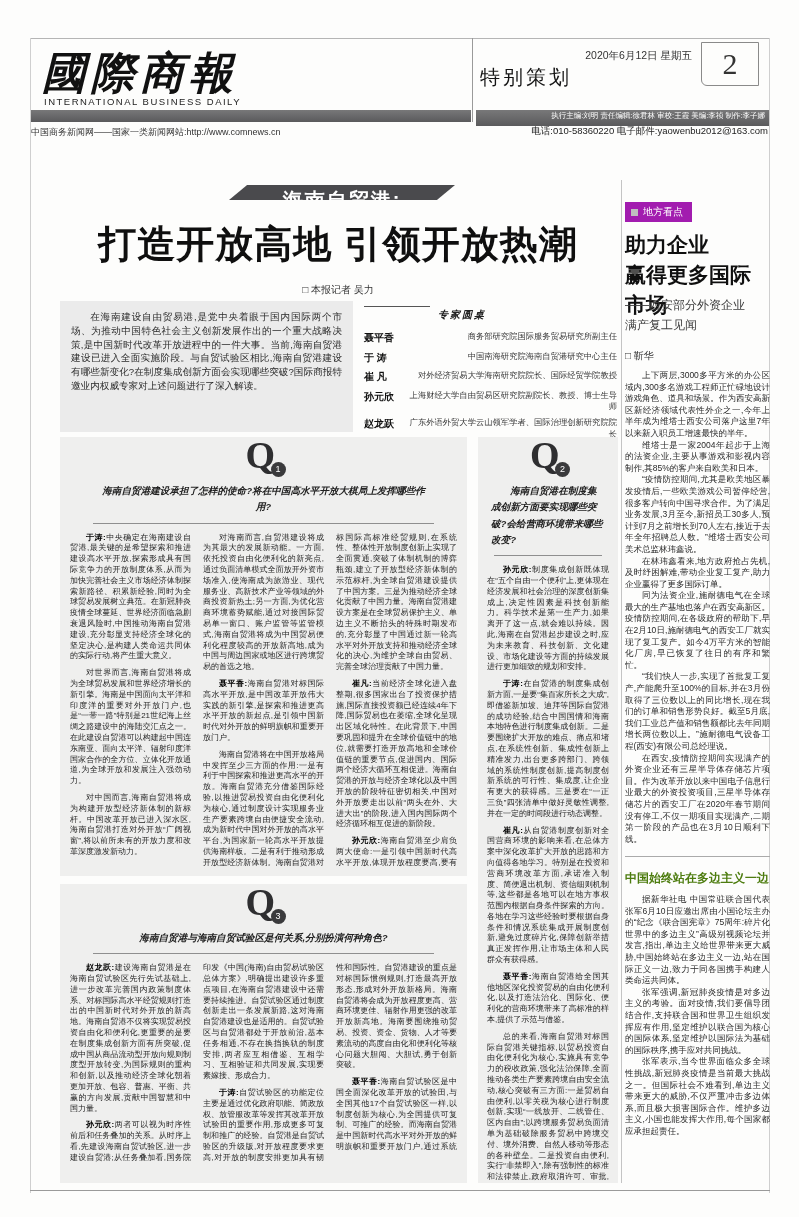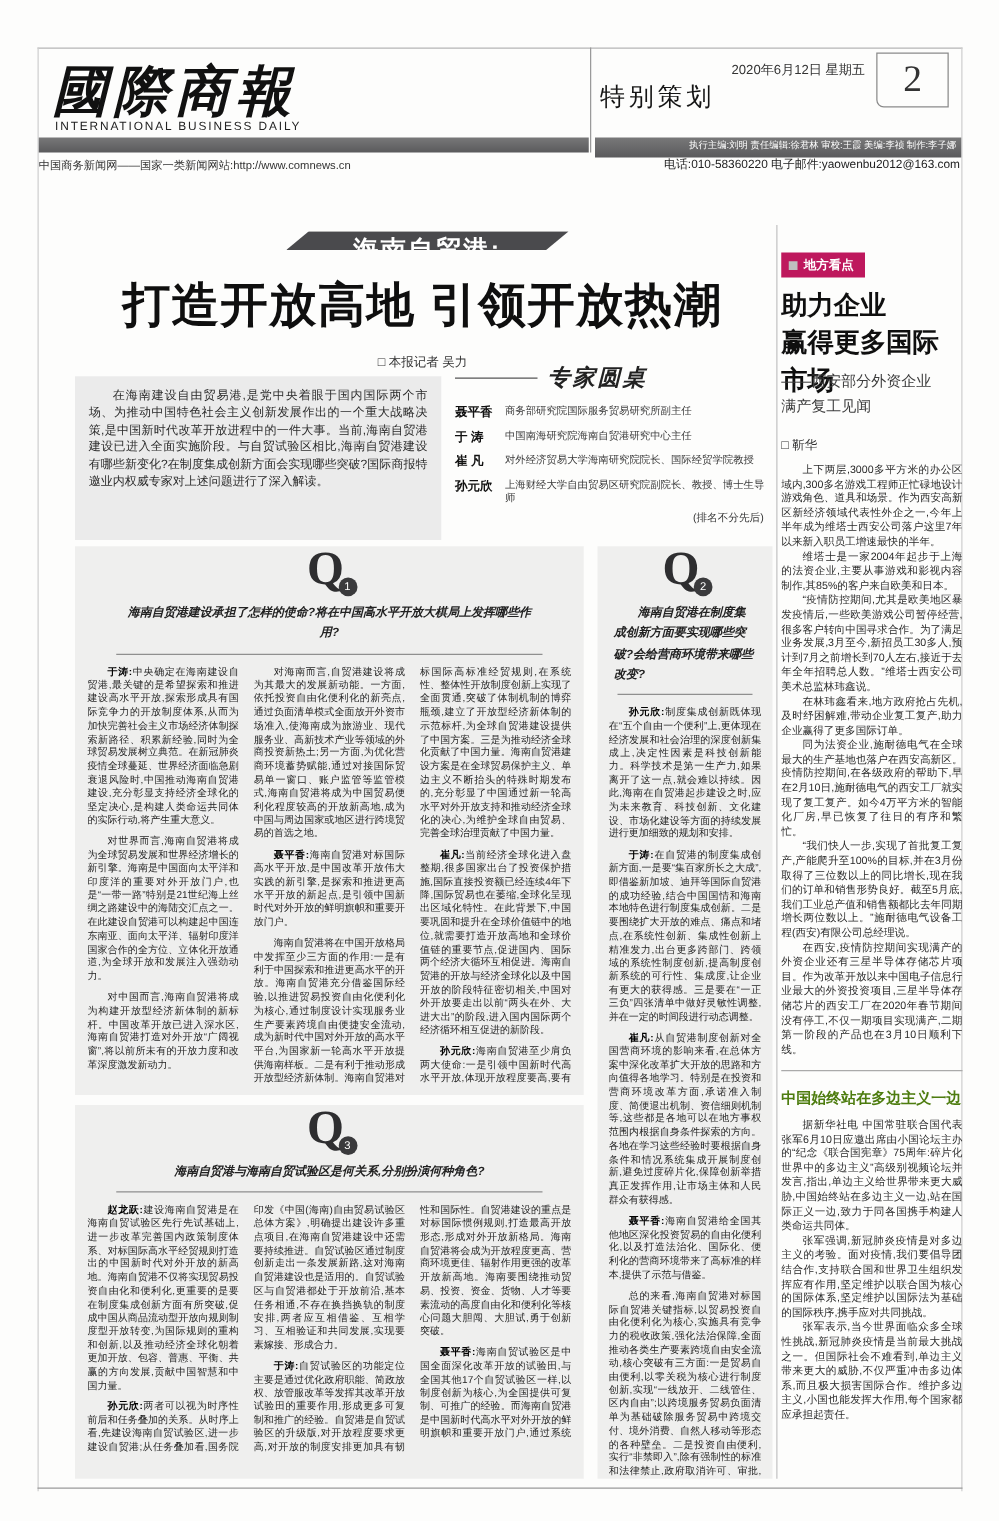--- a/index.html
+++ b/index.html
@@ -37,24 +37,24 @@
     color:#fff;font-size:20px;font-weight:bold;text-align:center;line-height:31px;letter-spacing:2px;}
   .main-headline{left:58px;top:219px;width:560px;text-align:center;font-size:38px;font-weight:bold;
     color:#0f0f0f;letter-spacing:1px;white-space:nowrap;}
   .main-byline{left:58px;top:283px;width:560px;text-align:center;font-size:10px;color:#333;}
   .intro-box{left:60px;top:301px;width:293px;height:131px;background:#ebebeb;
     padding:9px 11px;box-sizing:border-box;font-size:9.6px;line-height:1.44;text-align:justify;color:#2b2b2b;}
   .intro-box p{margin:0;text-indent:2em;}
   .experts{left:364px;top:290px;width:253px;}
   .experts-head{display:flex;align-items:center;margin-bottom:9px;}
   .experts-line{flex:0 0 66px;height:0;border-top:1px solid #555;margin-right:8px;}
-  .experts-title{font-size:18px;font-weight:bold;font-style:italic;color:#222;letter-spacing:2px;}
+  .experts-title{font-size:10px;font-weight:bold;font-style:italic;color:#222;letter-spacing:2px;margin-top:18px;}
   .expert-row{display:flex;margin-bottom:5.5px;}
   .expert-name{flex:0 0 40px;font-size:10px;font-weight:bold;color:#111;}
-  .expert-title{flex:1;font-size:8.3px;color:#3a3a3a;line-height:1.35;}
+  .expert-title{flex:1;font-size:8.3px;color:#3a3a3a;line-height:1.35;text-align:right;}
   .experts-note{text-align:right;font-size:8.5px;color:#333;margin-top:4px;padding-right:6px;}
   
   .qbox{background:#efefee;box-sizing:border-box;overflow:hidden;}
   .qbox1{left:60px;top:437px;width:407px;height:439px;padding:0 10px;}
   .qbox2{left:478px;top:437px;width:140px;height:746px;padding:0 9px;}
   .qbox3{left:60px;top:884px;width:407px;height:299px;padding:0 10px;}
   .qicon{width:44px;margin:2px auto 0;position:relative;height:40px;}
   .qletter{font-family:"Liberation Serif","DejaVu Serif",serif;font-size:38px;font-weight:bold;
     color:#2e2e30;position:absolute;left:4px;top:-6px;}
   .qbadge{position:absolute;right:0;bottom:2px;width:15px;height:15px;border-radius:50%;
@@ -65,21 +65,21 @@
   .qrule{width:88%;margin:7px auto 9px;border-top:1px solid #8f8f8f;height:0;}
   .qbody{font-size:8px;line-height:10.8px;text-align:justify;color:#252525;}
   .qbody p{margin:0 0 6px;text-indent:2em;}
   .qbody p b{color:#000;}
   .qbody3col{column-count:3;column-gap:12px;column-fill:auto;}
   .qb1{height:346px;}
   .qb3{height:208px;}
   .qb2{height:650px;overflow:hidden;}
   
   .main-side-divider{left:621px;top:180px;width:0;height:1003px;border-left:1px solid #c4c4c4;}
-  .side-tag{left:625px;top:202px;background:#be185d;color:#fff;font-size:10px;font-weight:bold;
+  .side-tag{left:625px;top:202px;background:#a21caf;color:#fff;font-size:10px;font-weight:normal;
     padding:3px 9px 3px 6px;display:flex;align-items:center;}
   .side-tag .sq{display:inline-block;width:7px;height:7px;background:#bfbfbf;margin-right:5px;}
   .side-headline{left:625px;top:230px;width:146px;font-size:21px;font-weight:bold;color:#0f0f0f;line-height:1.42;}
   .side-subtitle{left:625px;top:296px;width:146px;font-size:12px;color:#3d3d3d;line-height:1.65;
     font-family:Liberation Sans, sans-serif;}
   .side-byline{left:625px;top:349px;font-size:10px;color:#333;}
   .side-body{left:625px;top:370px;width:145px;height:475px;overflow:hidden;
     font-size:8.5px;line-height:11.6px;text-align:justify;color:#2a2a2a;}
   .side-body p,.side-body2 p{margin:0;text-indent:2em;}
   .side-divider{left:625px;top:856px;width:145px;height:0;border-top:1px solid #aaa;}
@@ -130,20 +130,24 @@
     <div class="expert-title">中国南海研究院海南自贸港研究中心主任</div>
   </div>
   <div class="expert-row">
     <div class="expert-name">崔 凡</div>
     <div class="expert-title">对外经济贸易大学海南研究院院长、国际经贸学院教授</div>
   </div>
   <div class="expert-row">
     <div class="expert-name">孙元欣</div>
     <div class="expert-title">上海财经大学自由贸易区研究院副院长、教授、博士生导师</div>
   </div>
+  <div class="expert-row">
+    <div class="expert-name">赵龙跃</div>
+    <div class="expert-title">广东外语外贸大学云山领军学者、国际治理创新研究院院长</div>
+  </div>
   <div class="experts-note">(排名不分先后)</div>
 </div>
 
 <div class="abs qbox qbox1">
   <div class="qicon">
     <span class="qletter">Q</span>
     <span class="qbadge">1</span>
   </div>
   <div class="question">海南自贸港建设承担了怎样的使命?将在中国高水平开放大棋局上发挥哪些作用?</div>
   <div class="qrule"></div>

